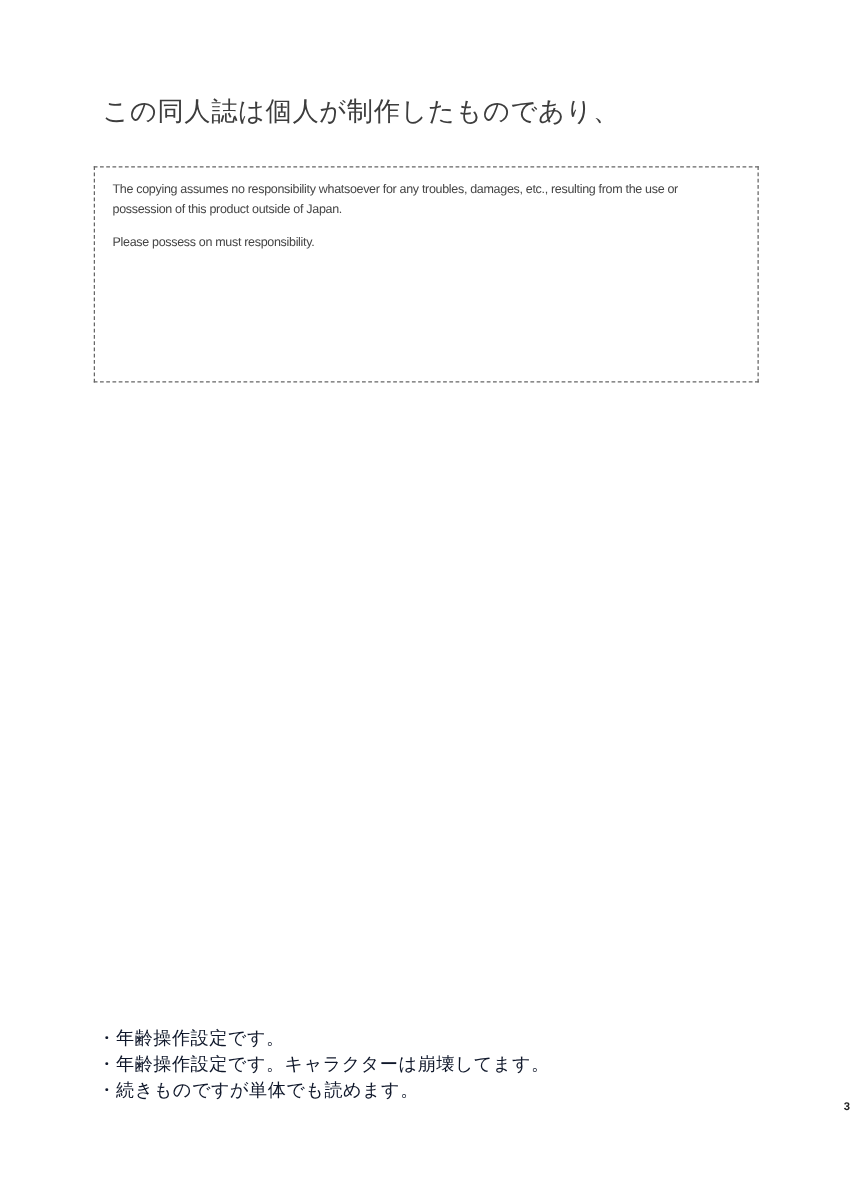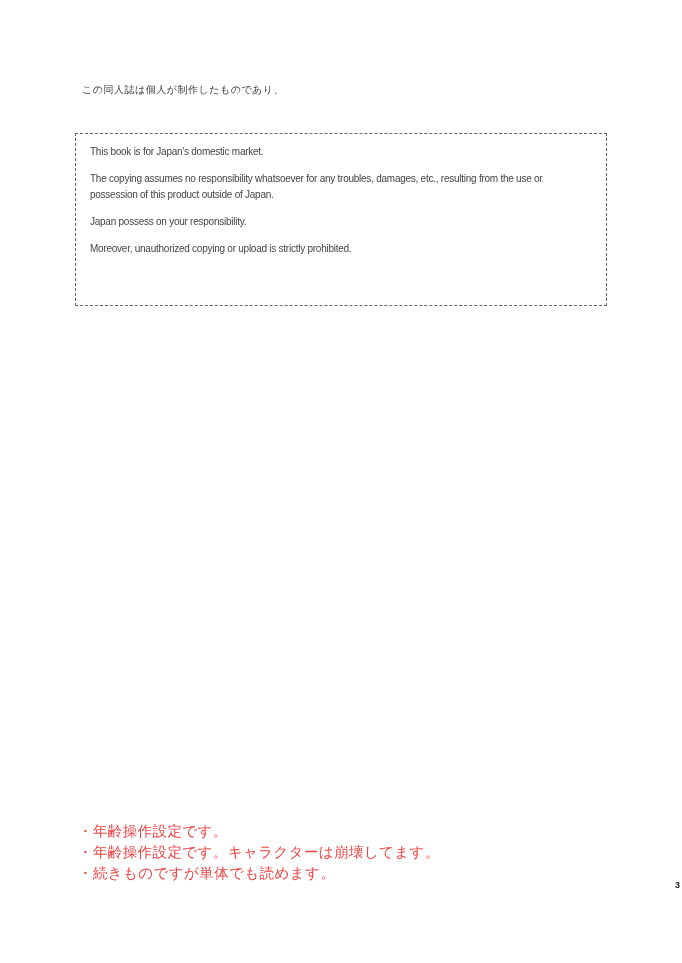--- a/index.html
+++ b/index.html
@@ -14,21 +14,21 @@
     background: #ffffff;
     overflow: hidden;
     font-family: "Liberation Sans", sans-serif;
   }
   
   .jp-intro {
     position: absolute;
     left: 82px;
     top: 79px;
     color: #3d3d3d;
-    font-size: 10px;
+    font-size: 21px;
     line-height: 21px;
     letter-spacing: 0.5px;
     white-space: nowrap;
   }
   
   .note-box {
     position: absolute;
     left: 75px;
     top: 133px;
     width: 532px;
@@ -46,21 +46,21 @@
     white-space: pre-line;
   }
   .note-box p:last-child {
     margin-bottom: 0;
   }
   
   .jp-notes {
     position: absolute;
     left: 78px;
     top: 821px;
-    color: #ef4444;
+    color: #0f172a;
     font-size: 14.5px;
     line-height: 21px;
     letter-spacing: 0.4px;
     white-space: nowrap;
   }
   
   .page-number {
     position: absolute;
     top: 880px;
     right: 2px;
@@ -73,25 +73,23 @@
 </head>
 <body>
 
 <div class="page">
 
   <div class="jp-intro">
     <div>この同人誌は個人が制作したものであり、</div>
   </div>
 
   <div class="note-box">
-    <p>This book is for Japan's domestic market.</p>
     <p>The copying assumes no responsibility whatsoever for any troubles, damages, etc., resulting from the use or
 possession of this product outside of Japan.</p>
-    <p>Japan possess on your responsibility.</p>
-    <p>Moreover, unauthorized copying or upload is strictly prohibited.</p>
+    <p>Please possess on must responsibility.</p>
   </div>
 
   <div class="jp-notes">
     <div>・年齢操作設定です。</div>
     <div>・年齢操作設定です。キャラクターは崩壊してます。</div>
     <div>・続きものですが単体でも読めます。</div>
   </div>
 
   <div class="page-number">3</div>
 

